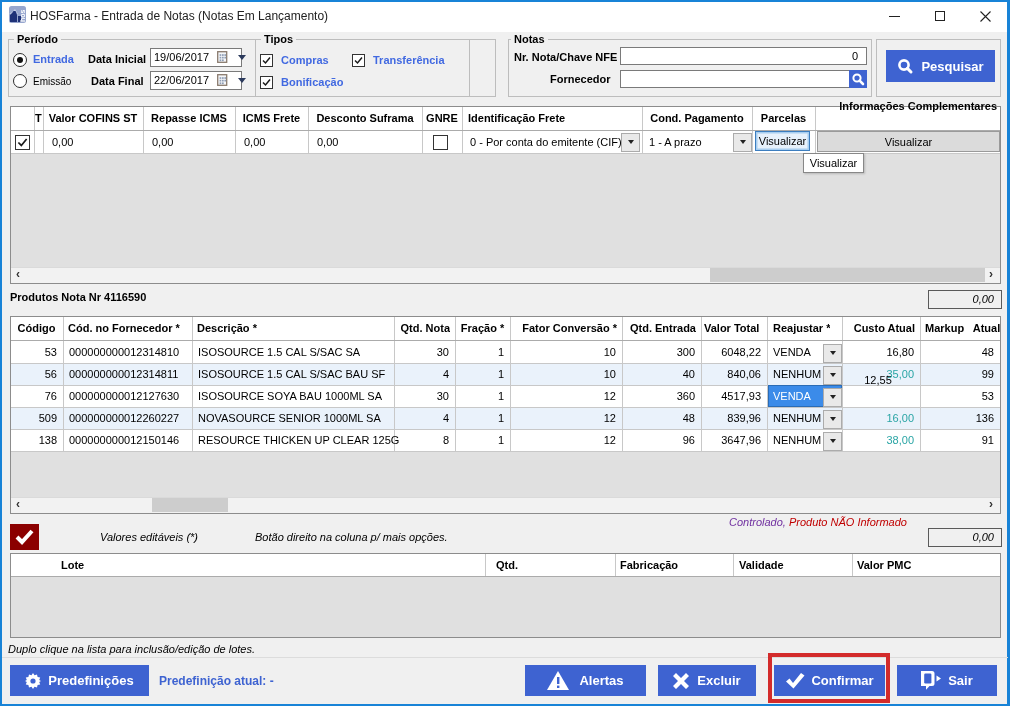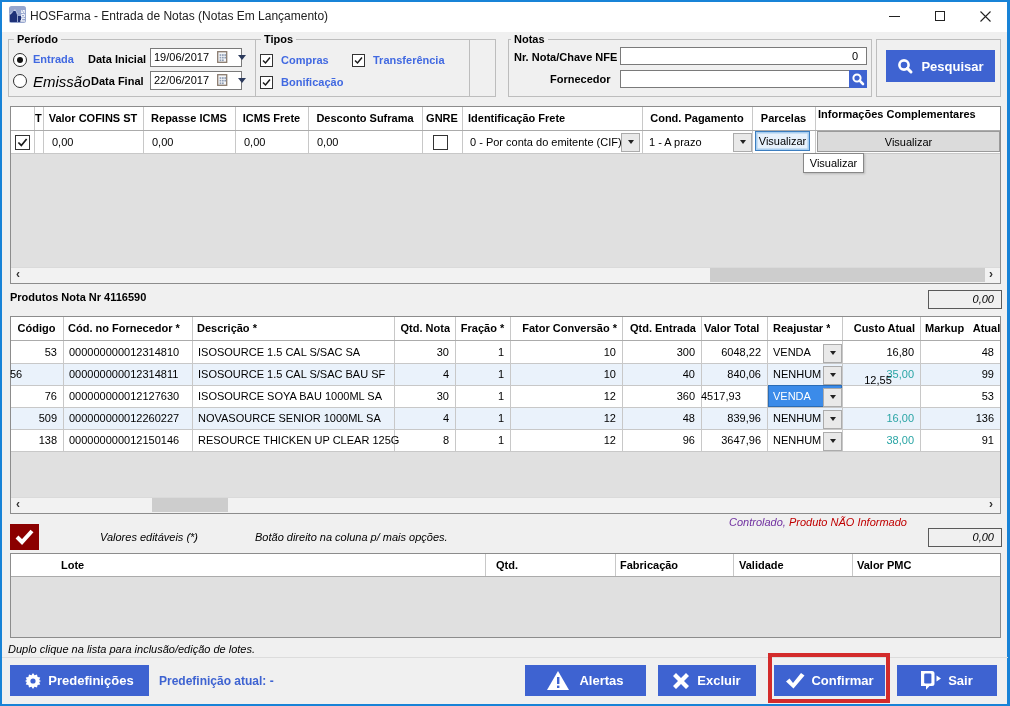--- a/index.html
+++ b/index.html
@@ -1,18 +1,18 @@
 <!DOCTYPE html>
 <html><head><meta charset="utf-8"><style>
 html,body{margin:0;padding:0;}
 body{width:1010px;height:706px;position:relative;font-family:"Liberation Sans",sans-serif;background:#fff;overflow:hidden;}
 .a{position:absolute;}
 .b{font-weight:bold;}
 .i{font-style:italic;}
-.t11{font-size:15px;line-height:13px;color:#000;font-style:italic;}
+.t11{font-size:10px;line-height:13px;color:#000;}
 .t12{font-size:12px;color:#000;}
 .hdr{font-size:11px;font-weight:bold;color:#000;white-space:nowrap;overflow:hidden;}
 .cell{font-size:11px;color:#000;white-space:nowrap;overflow:hidden;}
 .vline{width:1px;background:#C8C8C8;}
 .hline{height:1px;background:#C8C8C8;}
 .gb{border:1px solid #BDBDBD;}
 .gblabel{background:#F0F0F0;font-size:11px;font-weight:bold;color:#000;padding:0 3px;line-height:11px;}
 .btn{background:#3E63D1;color:#fff;font-weight:bold;display:flex;align-items:center;justify-content:center;}
 .cb{background:#fff;border:1px solid #333;}
 .arrowbox{background:#E9E9E9;border:1px solid #ABABAB;display:flex;align-items:center;justify-content:center;}
@@ -134,21 +134,21 @@
 <div class="a hline" style="left:11px;top:153px;width:989px;"></div>
 <div class="a hdr" style="left:35px;top:112px;width:8px;">T</div>
 <div class="a hdr" style="left:46px;top:112px;width:94px;text-align:center;">Valor COFINS ST</div>
 <div class="a hdr" style="left:146px;top:112px;width:86px;text-align:center;">Repasse ICMS</div>
 <div class="a hdr" style="left:238px;top:112px;width:67px;text-align:center;">ICMS Frete</div>
 <div class="a hdr" style="left:311px;top:112px;width:108px;text-align:center;">Desconto Suframa</div>
 <div class="a hdr" style="left:425px;top:112px;width:34px;text-align:center;">GNRE</div>
 <div class="a hdr" style="left:468px;top:112px;">Identificação Frete</div>
 <div class="a hdr" style="left:645px;top:112px;width:104px;text-align:center;">Cond. Pagamento</div>
 <div class="a hdr" style="left:755px;top:112px;width:57px;text-align:center;">Parcelas</div>
-<div class="a hdr" style="left:818px;top:108px;width:179px;text-align:left;">Informações Complementares</div>
+<div class="a hdr" style="left:818px;top:100px;width:179px;text-align:right;">Informações Complementares</div>
 <div class="a cb" style="left:15px;top:135px;width:13px;height:13px;"></div>
 <svg class="a" style="left:16px;top:136px" width="13" height="13" viewBox="0 0 11 11">
     <path d="M2 5.5 L4.5 8 L9 2.5" stroke="#1a1a1a" stroke-width="1.45" fill="none"></path>
   </svg>
 <div class="a cell" style="left:52px;top:136px;">0,00</div>
 <div class="a cell" style="left:152px;top:136px;">0,00</div>
 <div class="a cell" style="left:244px;top:136px;">0,00</div>
 <div class="a cell" style="left:317px;top:136px;">0,00</div>
 <div class="a cb" style="left:433px;top:135px;width:13px;height:13px;"></div>
 <div class="a cell" style="left:470px;top:136px;">0 - Por conta do emitente (CIF)</div>
@@ -210,42 +210,42 @@
 <div class="a cell" style="left:455px;top:346px;width:49px;text-align:right;color:#000;">1</div>
 <div class="a cell" style="left:510px;top:346px;width:106px;text-align:right;color:#000;">10</div>
 <div class="a cell" style="left:622px;top:346px;width:73px;text-align:right;color:#000;">300</div>
 <div class="a cell" style="left:701px;top:346px;width:60px;text-align:right;color:#000;">6048,22</div>
 <div class="a cell" style="left:773px;top:346px;">VENDA</div>
 <div class="a arrowbox" style="left:823px;top:343.5px;width:17px;height:17px;">
     <div class="tri"></div>
   </div>
 <div class="a cell" style="left:842px;top:346px;width:72px;text-align:right;color:#000;">16,80</div>
 <div class="a cell" style="left:920px;top:346px;width:74px;text-align:right;color:#000;">48</div>
-<div class="a cell" style="left:10px;top:368px;width:47px;text-align:left;color:#000;">56</div>
+<div class="a cell" style="left:10px;top:368px;width:47px;text-align:right;color:#000;">56</div>
 <div class="a cell" style="left:69px;top:368px;">000000000012314811</div>
 <div class="a cell" style="left:198px;top:368px;">ISOSOURCE 1.5 CAL S/SAC BAU SF</div>
 <div class="a cell" style="left:394px;top:368px;width:55px;text-align:right;color:#000;">4</div>
 <div class="a cell" style="left:455px;top:368px;width:49px;text-align:right;color:#000;">1</div>
 <div class="a cell" style="left:510px;top:368px;width:106px;text-align:right;color:#000;">10</div>
 <div class="a cell" style="left:622px;top:368px;width:73px;text-align:right;color:#000;">40</div>
 <div class="a cell" style="left:701px;top:368px;width:60px;text-align:right;color:#000;">840,06</div>
 <div class="a cell" style="left:773px;top:368px;">NENHUM</div>
 <div class="a arrowbox" style="left:823px;top:365.5px;width:17px;height:17px;">
     <div class="tri"></div>
   </div>
 <div class="a cell" style="left:842px;top:368px;width:72px;text-align:right;color:#2AA5A5;">35,00</div>
 <div class="a cell" style="left:920px;top:368px;width:74px;text-align:right;color:#000;">99</div>
 <div class="a cell" style="left:10px;top:390px;width:47px;text-align:right;color:#000;">76</div>
 <div class="a cell" style="left:69px;top:390px;">000000000012127630</div>
 <div class="a cell" style="left:198px;top:390px;">ISOSOURCE SOYA BAU 1000ML SA</div>
 <div class="a cell" style="left:394px;top:390px;width:55px;text-align:right;color:#000;">30</div>
 <div class="a cell" style="left:455px;top:390px;width:49px;text-align:right;color:#000;">1</div>
 <div class="a cell" style="left:510px;top:390px;width:106px;text-align:right;color:#000;">12</div>
 <div class="a cell" style="left:622px;top:390px;width:73px;text-align:right;color:#000;">360</div>
-<div class="a cell" style="left:701px;top:390px;width:60px;text-align:left;color:#000;">4517,93</div>
+<div class="a cell" style="left:701px;top:390px;width:60px;text-align:right;color:#000;">4517,93</div>
 <div class="a" style="left:768px;top:385px;width:74px;height:22px;background:#3B8BE9;border:1px solid #2B6CB5;box-sizing:border-box;"></div>
 <div class="a cell" style="left:773px;top:390px;color:#fff;">VENDA</div>
 <div class="a arrowbox" style="left:823px;top:387.5px;width:17px;height:17px;">
     <div class="tri"></div>
   </div>
 <div class="a cell" style="left:842px;top:374px;width:72px;text-align:center;color:#000;">12,55</div>
 <div class="a cell" style="left:920px;top:390px;width:74px;text-align:right;color:#000;">53</div>
 <div class="a cell" style="left:10px;top:412px;width:47px;text-align:right;color:#000;">509</div>
 <div class="a cell" style="left:69px;top:412px;">000000000012260227</div>
 <div class="a cell" style="left:198px;top:412px;">NOVASOURCE SENIOR 1000ML SA</div>

